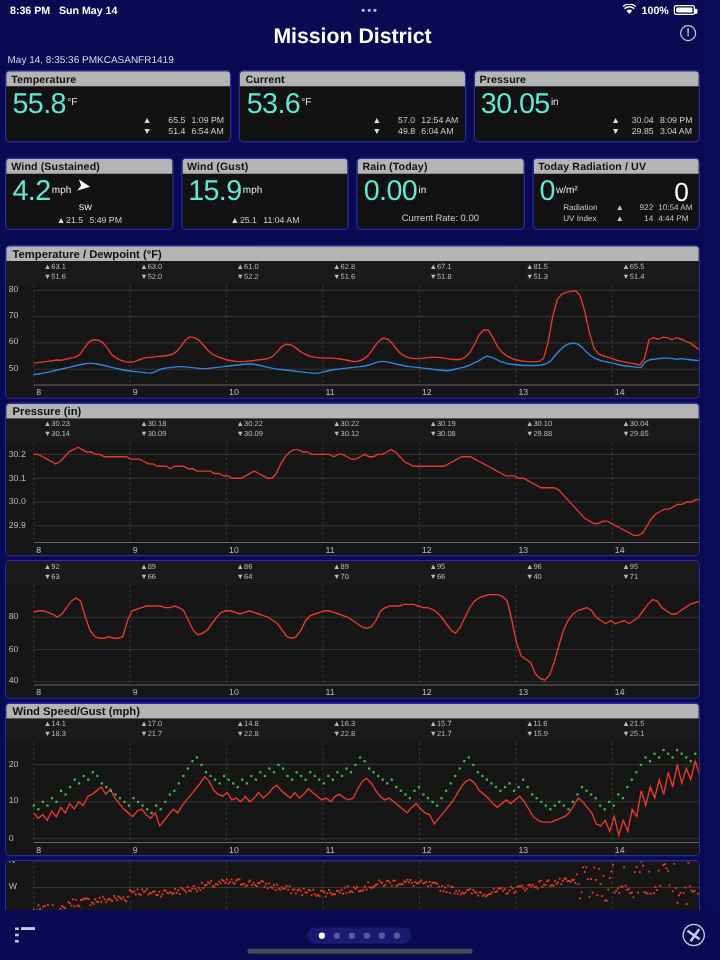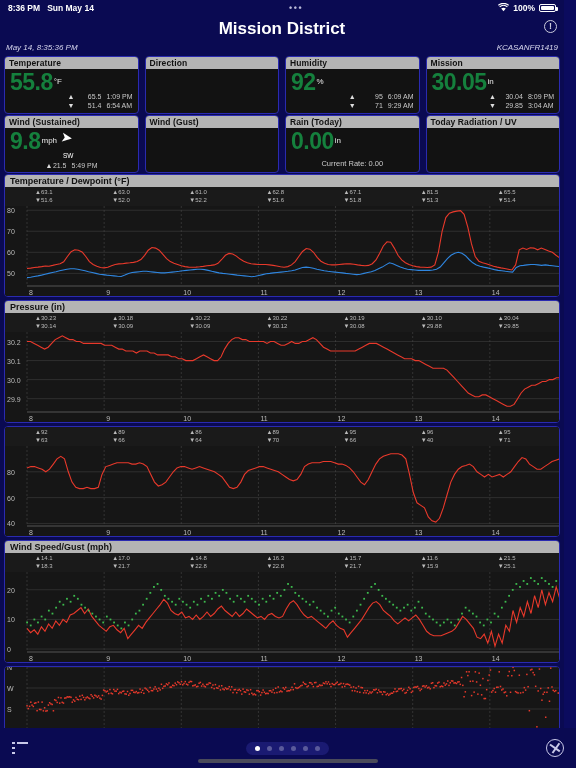--- a/index.html
+++ b/index.html
@@ -31,38 +31,38 @@
   .titlebar { height:25px; position:relative; }
   .apptitle {
     text-align:center; color:#fff; font-size:17px; font-weight:bold; line-height:25px;
   }
   .info-icon{
     position:absolute; right:7px; top:4px; width:13px; height:13px;
     border:1.2px solid #ccd; border-radius:50%;
     color:#ccd; font-size:9px; line-height:11px; text-align:center; font-weight:bold;
   }
   .substrip{
-    height:13px; display:flex; justify-content:space-between; align-items:center;
-    padding:0 6px; color:#d8d8ee; font-size:8px;font-style:italic;
+    height:13px; display:flex; align-items:center;
+    padding:0 6px; color:#d8d8ee; font-size:8px;
   }
 
   
   .cards { padding:2px 4px 0 4px; }
-  .cardrow { display:flex; gap:6px; margin-bottom:1px; }
+  .cardrow { display:flex; gap:6px; margin-bottom:12px; }
   .card {
     flex:1; background:#121212; border:1px solid #2a2ab0; border-radius:4px;
     overflow:hidden; height:58px; position:relative;
   }
   .card-hd {
     background:#b4b4b4; color:#111; font-size:8.5px; font-weight:bold;
     padding:1px 4px; letter-spacing:0.1px;
   }
   .card-body { position:relative; height:42px; padding:1px 5px 0 5px; }
   .bigval {
-    color:#15803d; font-size:23px; font-weight:700; line-height:24px;
+    color:#5eead4; font-size:23px; font-weight:400; line-height:24px;
     display:inline-block; letter-spacing:-0.5px;
   }
   .unit { color:#e8e8e8; font-size:8px; vertical-align:super; margin-left:1px; }
   .minmax {
     position:absolute; right:5px; bottom:1px;
     color:#c9c9c9; font-size:7px; line-height:9px; text-align:left;
   }
   .minmax div{ white-space:nowrap; }
   .mm-arrow{ display:inline-block; width:8px; color:#ddd; }
   .mm-val{ display:inline-block; width:26px; text-align:right; }
@@ -188,67 +188,78 @@
         <div class="card-hd">Temperature</div>
         <div class="card-body">
           <span class="bigval">55.8</span><span class="unit">°F</span>
           <div class="minmax">
             <div><span class="mm-arrow">▲</span><span class="mm-val">65.5</span><span class="mm-time">1:09 PM</span></div>
             <div><span class="mm-arrow">▼</span><span class="mm-val">51.4</span><span class="mm-time">6:54 AM</span></div>
           </div>
         </div>
       </div>
       <div class="card">
-        <div class="card-hd">Direction</div>
-      </div>
-      <div class="card">
-        <div class="card-hd">Humidity</div>
+        <div class="card-hd">Current</div>
         <div class="card-body">
-          <span class="bigval">92</span><span class="unit">%</span>
+          <span class="bigval">53.6</span><span class="unit">°F</span>
           <div class="minmax">
-            <div><span class="mm-arrow">▲</span><span class="mm-val">95</span><span class="mm-time">6:09 AM</span></div>
-            <div><span class="mm-arrow">▼</span><span class="mm-val">71</span><span class="mm-time">9:29 AM</span></div>
+            <div><span class="mm-arrow">▲</span><span class="mm-val">57.0</span><span class="mm-time">12:54 AM</span></div>
+            <div><span class="mm-arrow">▼</span><span class="mm-val">49.8</span><span class="mm-time">6:04 AM</span></div>
           </div>
         </div>
       </div>
       <div class="card">
-        <div class="card-hd">Mission</div>
+        <div class="card-hd">Pressure</div>
         <div class="card-body">
           <span class="bigval">30.05</span><span class="unit">in</span>
           <div class="minmax">
             <div><span class="mm-arrow">▲</span><span class="mm-val">30.04</span><span class="mm-time">8:09 PM</span></div>
             <div><span class="mm-arrow">▼</span><span class="mm-val">29.85</span><span class="mm-time">3:04 AM</span></div>
           </div>
         </div>
       </div>
     </div>
 
     <div class="cardrow">
       <div class="card">
         <div class="card-hd">Wind (Sustained)</div>
         <div class="card-body">
-          <span class="bigval">9.8</span><span class="unit">mph</span><span class="wind-arrow">➤</span>
+          <span class="bigval">4.2</span><span class="unit">mph</span><span class="wind-arrow">➤</span>
           <span class="wind-dir-lbl">SW</span>
           <div class="wind-mm">
             <span class="mm-arrow">▲</span><span>21.5</span><span class="mm-time">5:49 PM</span>
           </div>
         </div>
       </div>
       <div class="card">
         <div class="card-hd">Wind (Gust)</div>
+        <div class="card-body">
+          <span class="bigval">15.9</span><span class="unit">mph</span>
+          <div class="wind-mm">
+            <span class="mm-arrow">▲</span><span>25.1</span><span class="mm-time">11:04 AM</span>
+          </div>
+        </div>
       </div>
       <div class="card">
         <div class="card-hd">Rain (Today)</div>
         <div class="card-body">
           <span class="bigval">0.00</span><span class="unit">in</span>
           <div class="centered-note">Current Rate: 0.00</div>
         </div>
       </div>
       <div class="card">
         <div class="card-hd">Today Radiation / UV</div>
+        <div class="card-body">
+          <span class="bigval">0</span><span class="unit">w/m²</span>
+          <span class="solar-right">0</span>
+          <div class="solar-mm">
+            <div><span class="l">Radiation</span><span class="a">▲</span><span class="v">922</span><span class="t">10:54 AM</span></div>
+            <div><span class="l">UV Index</span><span class="a">▲</span><span class="v">14</span><span class="t">4:44 PM</span></div>
+          </div>
+        </div>
       </div>
     </div>
   </div>
 
   <div class="charts">
 
     <div class="chart">
       <div class="chart-hd">Temperature / Dewpoint (°F)</div>
       <div class="chart-area">
         <div class="daylabels" id="dl0">

